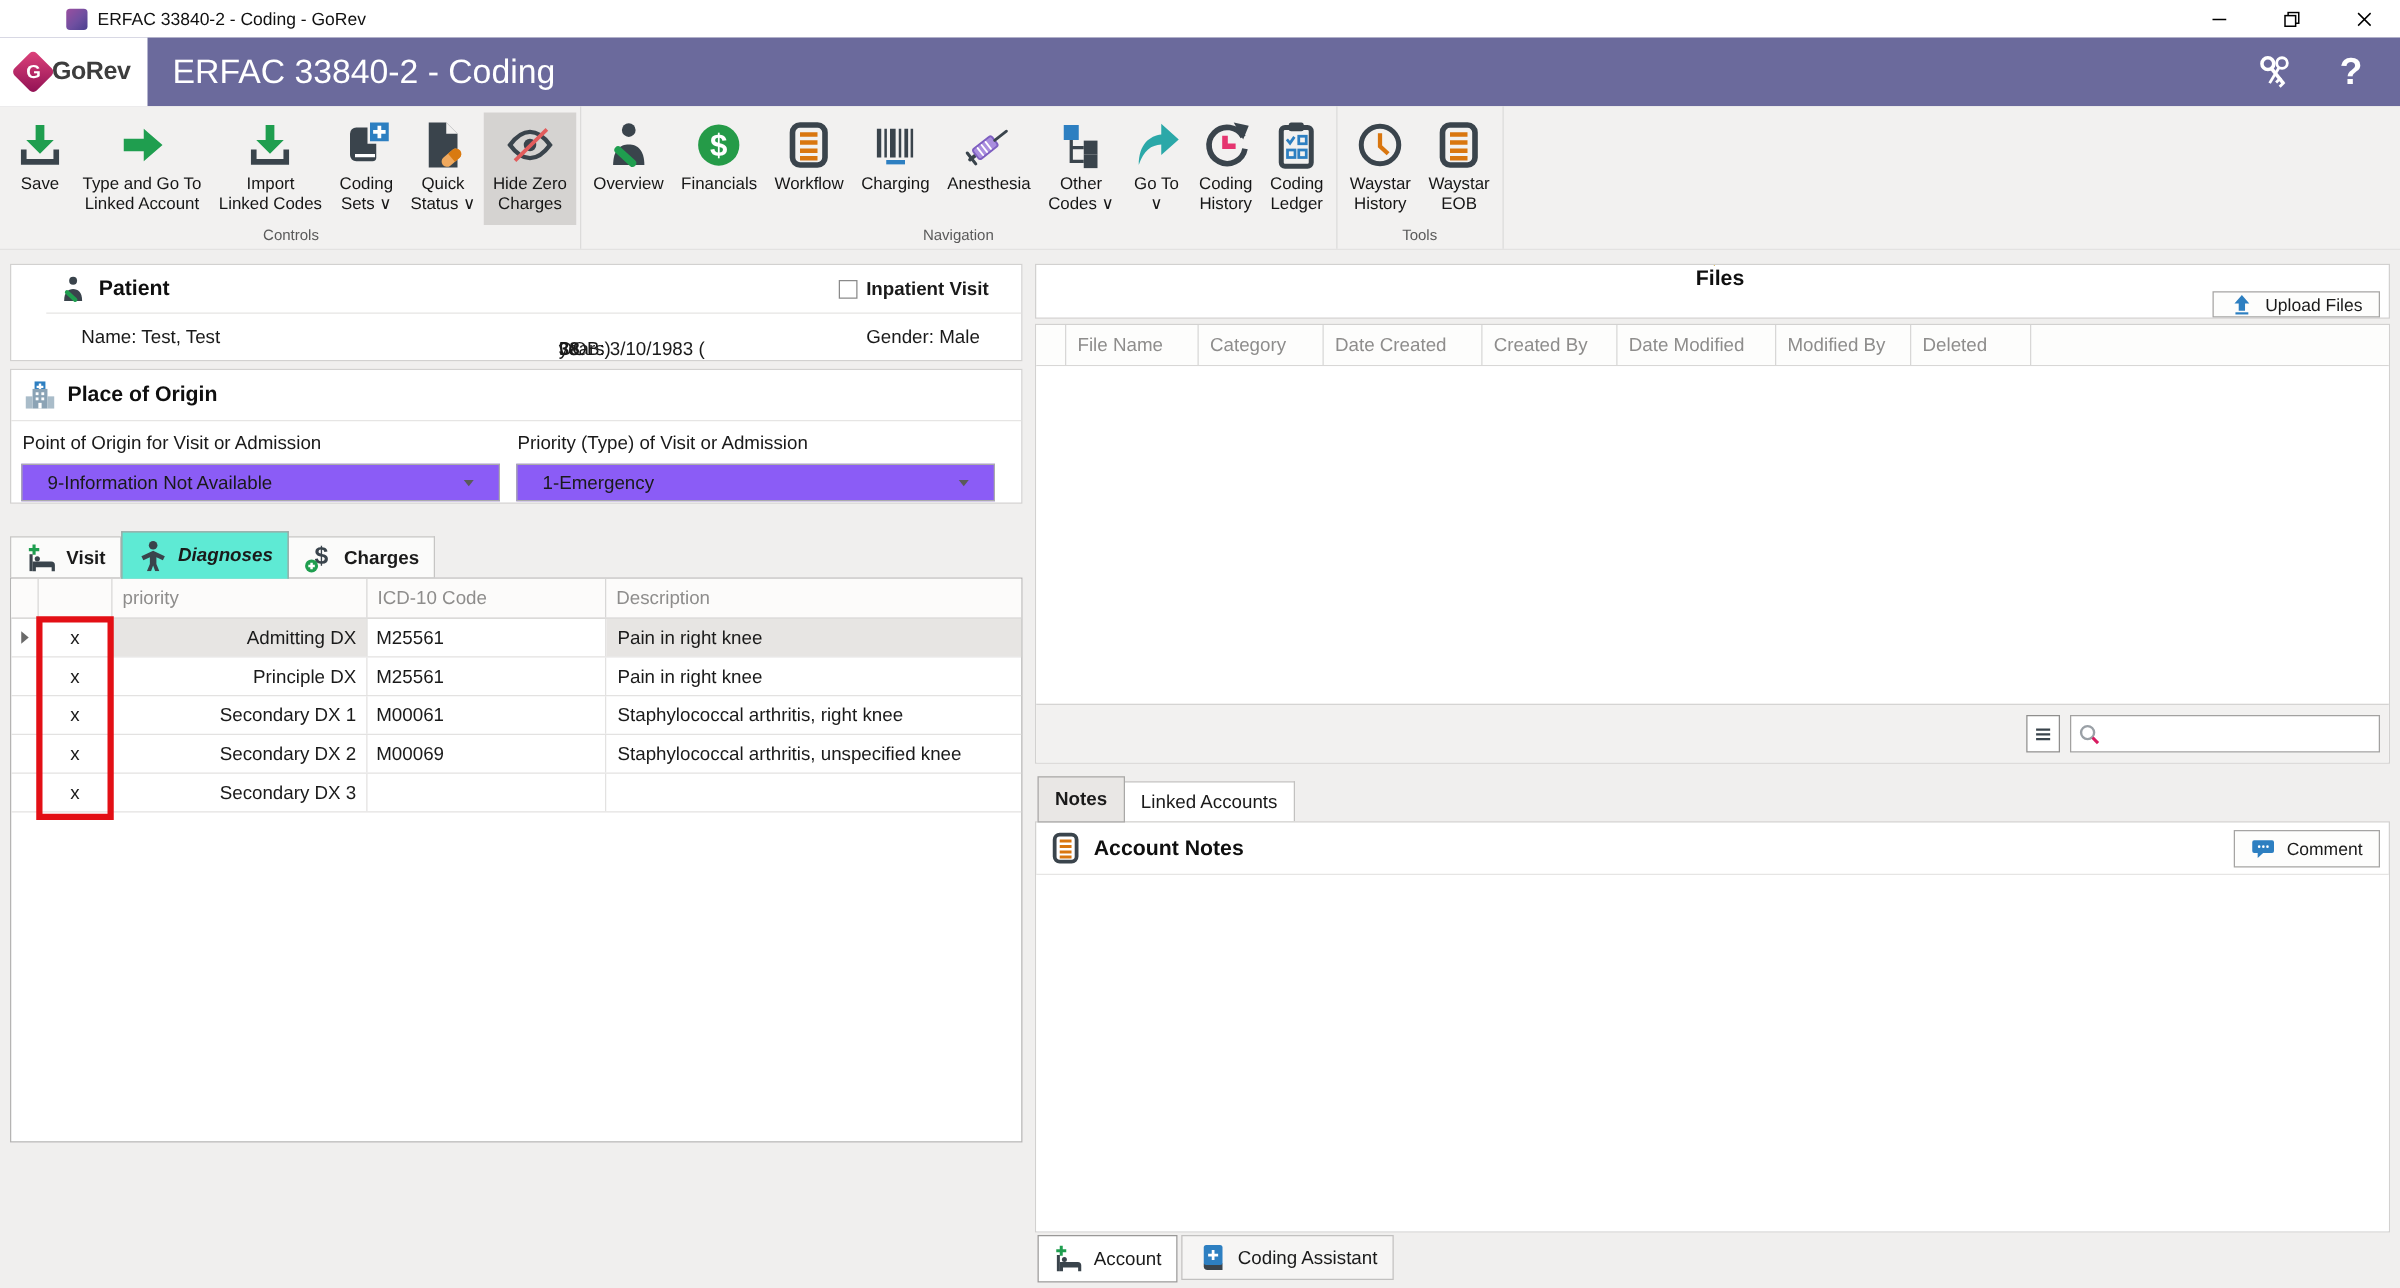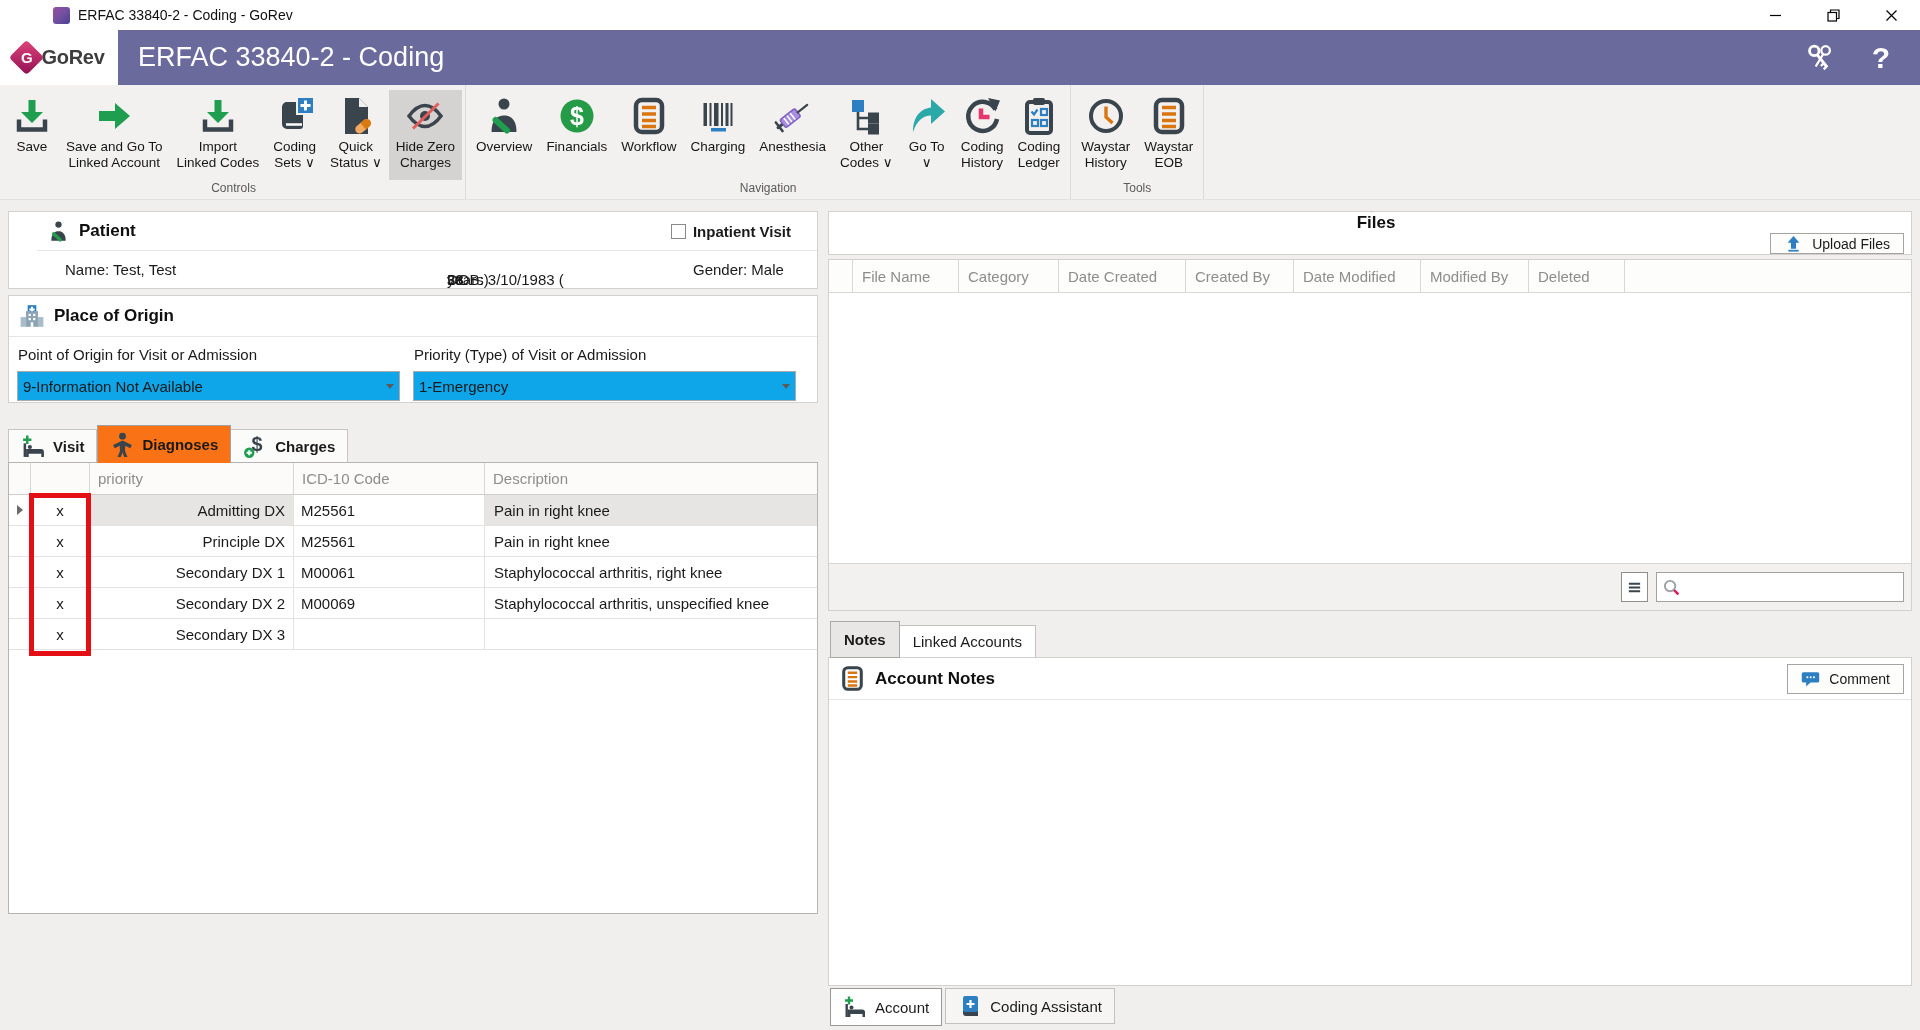--- a/index.html
+++ b/index.html
@@ -56,30 +56,30 @@
   .patient-body span { position:absolute; top:10px; white-space:nowrap; }
   .p-name { left:28px; } .p-dob { left:410px; } .p-gender { left:656px; }
   .dob-age { font-weight:bold; }
 
   
   #origin-section { left:8px; top:295px; width:810px; height:108px; }
   #origin-section .section-head { height:41px; }
   .origin-body { display:flex; gap:13px; padding:7px 8px 0; }
   .field { width:383px; }
   .field-label { font-size:15px; margin:2px 0 8px 1px; }
-  .selectbox { height:30px; border:1px solid #ababab; background:#0ea5e9; display:flex; align-items:center;
-    justify-content:space-between; padding:0 5px; font-size:15px; }
+  .selectbox { height:30px; border:1px solid #ababab; background:#8b5cf6; display:flex; align-items:center;
+    justify-content:space-between; padding:0 20px; font-size:15px; }
   .sel-arrow { width:0; height:0; border-left:4.5px solid transparent; border-right:4.5px solid transparent; border-top:5.5px solid #5a5a5a; }
 
   
   #left-tabs { position:absolute; left:8px; top:425px; height:38px; display:flex; align-items:flex-end; }
   .tab { display:flex; align-items:center; gap:7px; padding:0 12px; height:34px; background:#fbfbfa;
     border:1px solid #c6c5c4; border-left:none; font-weight:bold; font-size:15px; }
   .tab:first-child { border-left:1px solid #c6c5c4; }
-  .tab.active { height:38px; background:#f97316; border:1px solid #a2a1a0; border-bottom:none; position:relative; z-index:2; }
+  .tab.active { height:38px; background:#5eead4; border:1px solid #a2a1a0; border-bottom:none; position:relative; z-index:2;font-style:italic; }
   .tab svg { width:25px; height:25px; }
 
   
   #dx-grid { position:absolute; left:8px; top:462px; width:810px; height:452px; background:#fff; border:1px solid #b5b4b3; }
   .dx-header { display:flex; height:32px; background:#fcfbfa; border-bottom:1px solid #cfcecd; color:#8e8d8c; font-size:15px; }
   .dx-header > div { border-right:1px solid #d8d7d6; display:flex; align-items:center; padding-left:8px; }
   .dx-row { display:flex; height:31px; border-bottom:1px solid #e3e2e1; font-size:15px; }
   .dx-row > div { border-right:1px solid #e3e2e1; display:flex; align-items:center; }
   .c-ind { width:22px; flex:none; justify-content:center; padding-left:0 !important; }
   .c-x { width:59px; flex:none; justify-content:center; }
@@ -189,21 +189,21 @@
             <div></div>
           </div>
       </div>
       <div class="rbtn">
         <div class="icn">
             <svg viewBox="0 0 40 40">
               <path fill="#1f9e4f" d="M5 15h16V7l15 13-15 13v-8H5z"></path>
             </svg>
           </div>
         <div class="rbtn-label">
-            <div>Save and Go To</div>
+            <div>Type and Go To</div>
             <div>Linked Account</div>
           </div>
       </div>
       <div class="rbtn">
         <div class="icn">
             <svg viewBox="0 0 40 40">
               <path fill="#1f9e4f" d="M16.5 4h7v12h7.5L20 27 9 16h7.5z"></path>
               <path fill="none" stroke="#3a444c" stroke-width="4.5" d="M7 23.5v10h26v-10"></path>
             </svg>
           </div>

